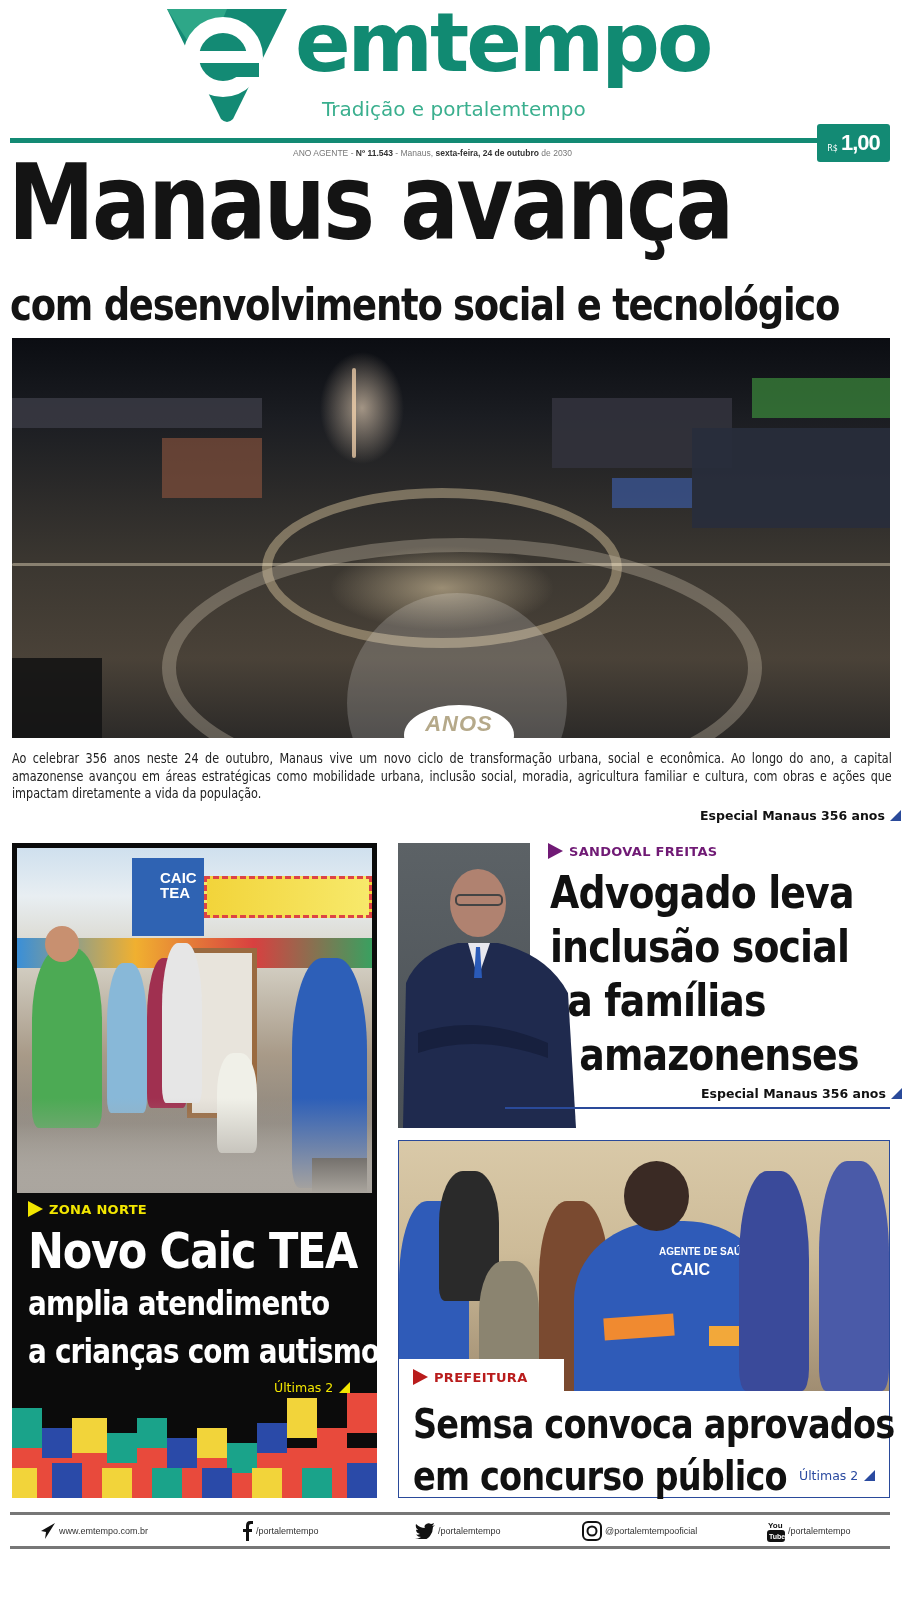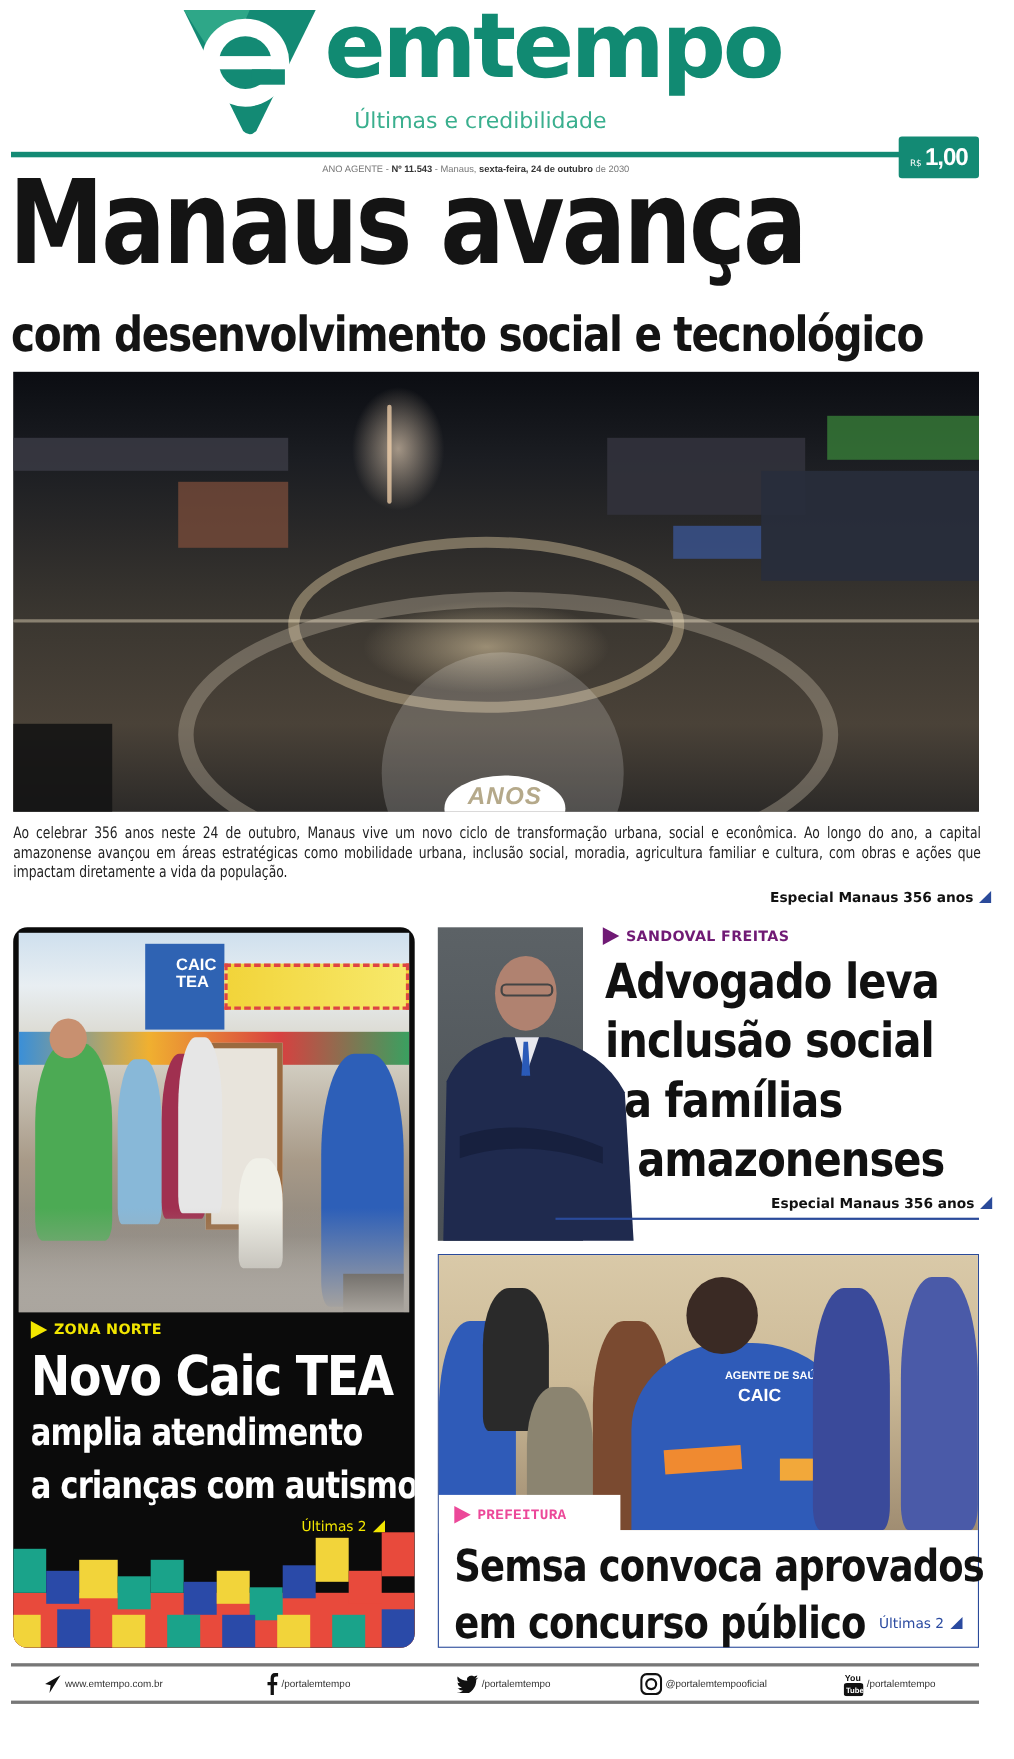--- a/index.html
+++ b/index.html
@@ -35,21 +35,21 @@
   .badge-356 .circle { position: absolute; left: 35px; top: 0; width: 220px; height: 220px; border-radius: 50%; background: rgba(255,255,255,0.18); }
   .badge-356 .num { position: absolute; left: 20px; top: 12px; font-family: "Liberation Sans", sans-serif; font-weight: bold; font-size: 132px; color: #fff; letter-spacing: -6px; line-height: 1; }
   .badge-356 .anos { position: absolute; left: 92px; top: 112px; width: 110px; height: 60px; border-radius: 50%; background: #fff; text-align: center; font-family: "Liberation Sans", sans-serif; font-weight: bold; font-size: 22px; color: #b5a98a; padding-top: 6px; letter-spacing: 1px; font-style: italic; }
 
   
   .lead { position: absolute; left: 12px; top: 750px; width: 880px; font-family: "DejaVu Sans Condensed", "DejaVu Sans", sans-serif; font-size: 14.5px; line-height: 17.5px; color: #222; text-align: justify; transform: scaleX(0.86); transform-origin: left top; width: 1023px; }
   .kicker-link { position: absolute; font-family: "DejaVu Sans", sans-serif; font-weight: bold; font-size: 12.5px; color: #111; white-space: nowrap; display: flex; align-items: center; gap: 5px; }
   .tri { width: 0; height: 0; border-left: 11px solid transparent; border-bottom: 11px solid #2a4a9a; }
 
   
-  .caic { position: absolute; left: 12px; top: 843px; width: 365px; height: 655px; background: #0b0b0b; overflow: hidden; border-radius: 13px; }
+  .caic { position: absolute; left: 12px; top: 843px; width: 365px; height: 655px; background: #0b0b0b; overflow: hidden; }
   .caic-photo { position: absolute; left: 5px; top: 5px; width: 355px; height: 345px; overflow: hidden;
     background: linear-gradient(180deg, #cfe0ee 0%, #e8eef2 14%, #d9d6cb 30%, #a89a88 60%, #8e877e 80%, #b8b4ae 100%); }
   .caic-sign { position: absolute; left: 115px; top: 10px; width: 72px; height: 78px; background: #2f63b3; color: #fff; font-family: "Liberation Sans", sans-serif; font-weight: bold; font-size: 15px; line-height: 15px; padding: 12px 0 0 28px; }
   .caic-banner { position: absolute; left: 187px; top: 28px; width: 168px; height: 42px; background: linear-gradient(90deg,#f2d43a,#f7e96b); border: 3px dashed #d44; }
   .person { position: absolute; border-radius: 40% 40% 10% 10%; }
   .kicker { position: absolute; font-family: "DejaVu Sans", sans-serif; font-weight: bold; font-size: 13px; letter-spacing: 0.3px; white-space: nowrap; display: flex; align-items: center; gap: 6px; }
   .play { width: 0; height: 0; border-top: 8px solid transparent; border-bottom: 8px solid transparent; border-left: 15px solid currentColor; }
   .caic-title { position: absolute; left: 16px; top: 380px; font-family: "DejaVu Sans", sans-serif; font-weight: bold; color: #fff; white-space: nowrap; transform-origin: left top; }
   .caic-title .l1 { font-size: 50px; letter-spacing: -1.5px; line-height: 56px; display: block; transform: scaleX(0.86); transform-origin: left top; }
   .caic-title .l2 { font-size: 34px; letter-spacing: -1px; line-height: 48px; display: block; transform: scaleX(0.82); transform-origin: left top; }
@@ -59,21 +59,21 @@
   .sand-photo { position: absolute; left: 398px; top: 843px; width: 132px; height: 285px; background: linear-gradient(180deg,#5c6266 0%, #4a5055 100%); overflow: visible; }
   .sand-kicker { left: 548px; top: 843px; color: #701a75; }
   .sand-title { position: absolute; left: 550px; top: 866px; font-family: "DejaVu Sans", sans-serif; font-weight: bold; font-size: 44px; line-height: 54px; letter-spacing: -1px; color: #111; white-space: nowrap; transform: scaleX(0.86); transform-origin: left top; }
   .sand-rule { position: absolute; left: 505px; top: 1107px; width: 385px; height: 2px; background: #2a4a9a; }
 
   
   .semsa { position: absolute; left: 398px; top: 1140px; width: 492px; height: 358px; border: 1px solid #2a4a9a; background: #fff; }
   .semsa-photo { position: absolute; left: 0; top: 0; width: 490px; height: 250px; overflow: hidden;
     background: linear-gradient(180deg, #d9c9a8 0%, #cdbb98 45%, #a08d72 100%); }
   .semsa-tab { position: absolute; left: 0; top: 218px; width: 165px; height: 35px; background: #fff; }
-  .semsa-kicker { left: 14px; top: 228px; color: #ec4899; font-family: Liberation Mono, monospace; }
+  .semsa-kicker { left: 14px; top: 228px; color: #b91c1c; }
   .semsa-title { position: absolute; left: 14px; top: 257px; font-family: "DejaVu Sans", sans-serif; font-weight: bold; font-size: 40px; line-height: 52px; letter-spacing: -1px; color: #111; white-space: nowrap; transform: scaleX(0.84); transform-origin: left top; }
   .ultimas { position: absolute; font-family: "DejaVu Sans", sans-serif; font-size: 12.5px; white-space: nowrap; display: flex; align-items: center; gap: 6px; }
 
   
   .foot-rule { position: absolute; left: 10px; width: 880px; height: 3px; background: #777; }
   .footer { position: absolute; left: 10px; top: 1515px; width: 880px; height: 32px; display: flex; align-items: center; }
   .foot-item { position: absolute; display: flex; align-items: center; gap: 3px; font-family: "Liberation Sans", sans-serif; font-size: 9px; color: #333; white-space: nowrap; }
   .foot-item svg { display: block; }
 </style>
 </head>
@@ -82,21 +82,21 @@
 <header class="masthead">
   <svg class="logo-mark" viewBox="0 0 128 118">
     <path d="M4 4 H124 L70 114 Q64 120 58 114 Z" fill="#138a74"></path>
     <path d="M4 4 H64 L40 60 Z" fill="#3ab391" opacity="0.7"></path>
     <circle cx="60" cy="52" r="40" fill="#fff"></circle>
     <circle cx="60" cy="52" r="24" fill="#138a74"></circle>
     <rect x="30" y="46" width="62" height="12" fill="#fff"></rect>
     <rect x="66" y="58" width="30" height="14" fill="#138a74"></rect>
   </svg>
   <div class="logo-word">emtempo</div>
-  <div class="logo-tagline">Últimas e credibilidade</div>
+  <div class="logo-tagline">Tradição e portalemtempo</div>
   <div class="teal-rule"></div>
   <div class="price-box">
     <span class="price-cur">R$</span>
     <span class="price-val">1,00</span>
   </div>
   <div class="edition-line">
     <span>ANO AGENTE</span> - <b>Nº 11.543</b> - <span>Manaus,</span> <b>sexta-feira, 24 de outubro</b> <span>de 2030</span>
   </div>
 </header>
 

